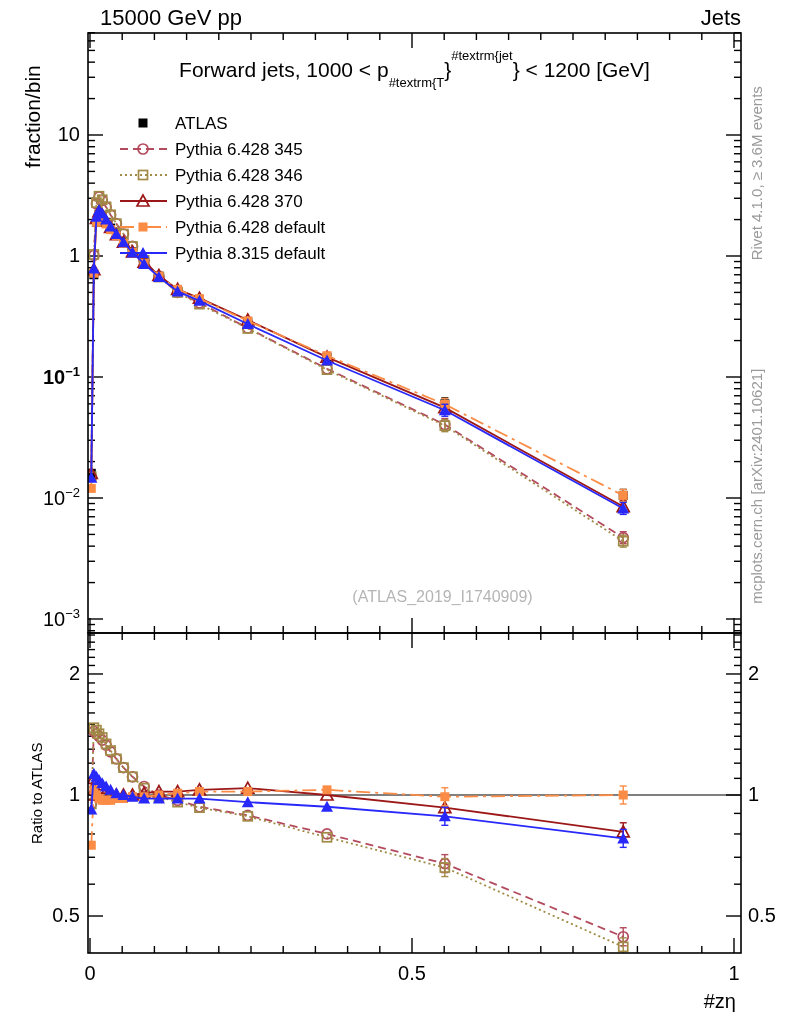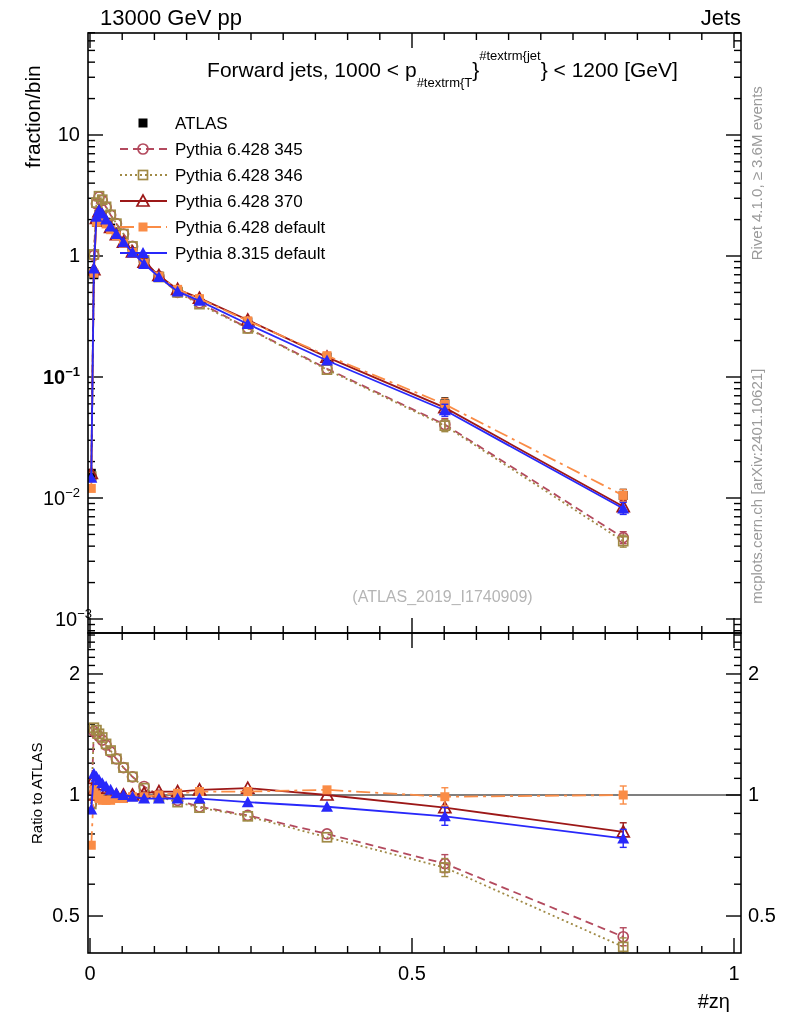--- a/index.html
+++ b/index.html
@@ -1,21 +1,21 @@
 <!DOCTYPE html>
 <html><head>
 <meta charset="utf-8">
 <style>
   html,body{margin:0;padding:0;background:#fff;}
   .stage{position:relative;width:786px;height:1024px;background:#fff;overflow:hidden;
          font-family:"Liberation Sans","DejaVu Sans",sans-serif;color:#000;}
   .stage svg{position:absolute;left:0;top:0;}
   .lbl{position:absolute;white-space:nowrap;}
   .hdr{font-size:22px;}
-  .ttl{font-size:21px;padding-left:28px;}
+  .ttl{font-size:21px;}
   .ttl sub{font-size:13px;position:relative;bottom:-5px;}
   .ttl sup{font-size:13px;position:relative;top:-9px;}
   .tick{font-size:20px;}
   .tick sup{font-size:13px;}
   .rot{transform:rotate(-90deg);transform-origin:center center;text-align:center;}
   .gray{color:#9a9a9a;font-size:15px;}
   .wm{color:#b5b5b5;font-size:16px;}
   #labels div{line-height:1.1;}
 </style>
 </head>
@@ -580,41 +580,41 @@
         </g>
         <g>
           <line x1="120" y1="253" x2="167" y2="253" stroke="#2828fa" stroke-width="1.8"></line>
           <polygon points="143,247 137,258 149,258" fill="#2828fa"></polygon>
           <text x="175" y="259" fill="#000" font-size="17px" font-family="&quot;Liberation Sans&quot;,&quot;DejaVu Sans&quot;,sans-serif">Pythia 8.315 default</text>
         </g>
       </g>
     </svg>
 
   <div id="labels">
-    <div class="lbl hdr" style="left:100px;top:6px;">13000 GeV pp</div>
+    <div class="lbl hdr" style="left:100px;top:6px;">15000 GeV pp</div>
     <div class="lbl hdr" style="right:45px;top:6px;">Jets</div>
 
     <div class="lbl ttl" style="left:88px;top:58px;width:653px;text-align:center;">
       <span>Forward jets, 1000 &lt; p</span><sub>#textrm{T</sub><span>}</span><sup>#textrm{jet</sup><span>} &lt; 1200 [GeV]</span>
     </div>
 
     <div class="lbl rot" style="left:-67px;top:105px;width:200px;font-size:21px;">fraction/bin</div>
     <div class="lbl rot" style="left:-63px;top:785px;width:200px;font-size:15px;">Ratio to ATLAS</div>
 
     <div class="lbl rot gray" style="left:627px;top:165px;width:260px;">Rivet 4.1.0, ≥ 3.6M events</div>
     <div class="lbl rot gray" style="left:612px;top:478px;width:290px;">mcplots.cern.ch [arXiv:2401.10621]</div>
 
     <div class="lbl wm" style="left:88px;top:588px;width:653px;text-align:center;padding-left:28px;">(ATLAS_2019_I1740909)</div>
 
-    <div class="lbl tick" style="right:56px;top:990px;font-size:20px;">#zη</div>
+    <div class="lbl tick" style="right:50px;top:990px;font-size:20px;">#zη</div>
   <div class="lbl tick" style="left: 0px; width: 80px; text-align: right; top: 123px;">10</div>
       <div class="lbl tick" style="left: 0px; width: 80px; text-align: right; top: 244px;">1</div>
       <div class="lbl tick" style="left: 0px; width: 80px; text-align: right; top: 365px; font-weight: bold;">10<sup>−1</sup></div>
       <div class="lbl tick" style="left: 0px; width: 80px; text-align: right; top: 486px;">10<sup>−2</sup></div>
-      <div class="lbl tick" style="left: 12px; width: 80px; text-align: right; top: 607px;">10<sup>−3</sup></div>
+      <div class="lbl tick" style="left: 0px; width: 80px; text-align: right; top: 607px;">10<sup>−3</sup></div>
       <div class="lbl tick" style="left: 0px; width: 80px; text-align: right; top: 661.986px;">2</div>
       <div class="lbl tick" style="left: 748px; top: 661.986px;">2</div>
       <div class="lbl tick" style="left: 0px; width: 80px; text-align: right; top: 783px;">1</div>
       <div class="lbl tick" style="left: 748px; top: 783px;">1</div>
       <div class="lbl tick" style="left: 0px; width: 80px; text-align: right; top: 904.014px;">0.5</div>
       <div class="lbl tick" style="left: 748px; top: 904.014px;">0.5</div>
       <div class="lbl tick" style="left: 90px; top: 962px; transform: translateX(-50%);">0</div>
       <div class="lbl tick" style="left: 412px; top: 962px; transform: translateX(-50%);">0.5</div>
       <div class="lbl tick" style="left: 734px; top: 962px; transform: translateX(-50%);">1</div>
     </div>

